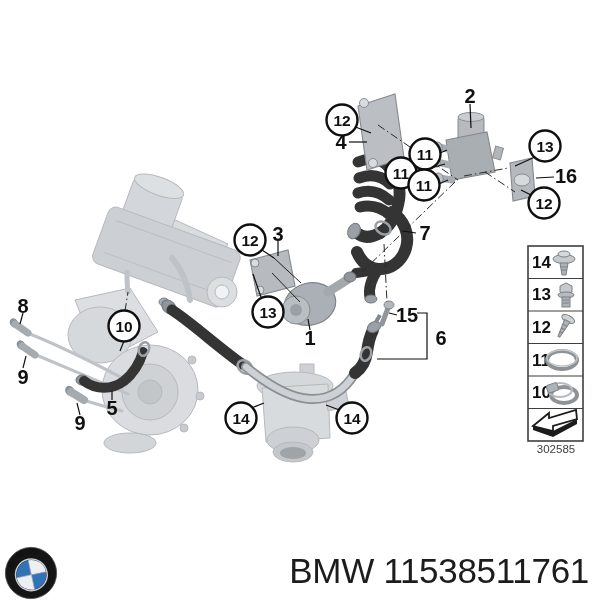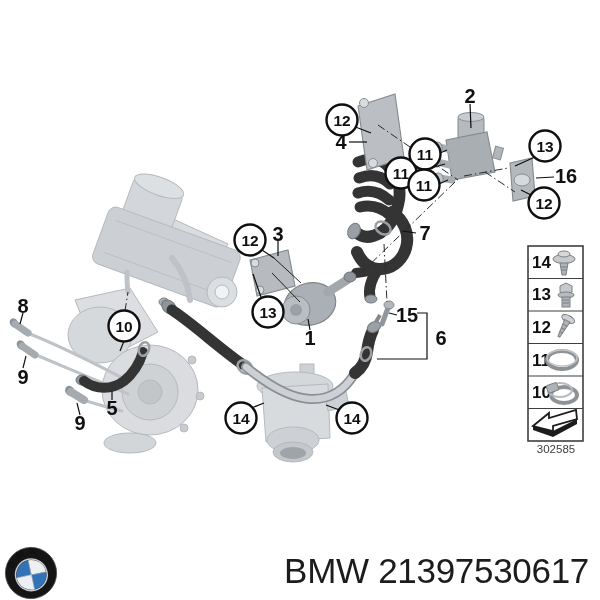--- a/index.html
+++ b/index.html
@@ -335,15 +335,15 @@
       <line x1="13" y1="31" x2="45" y2="31" stroke="#b9bec3" stroke-width="0.7"></line>
       <line x1="29" y1="15" x2="29" y2="47" stroke="#b9bec3" stroke-width="0.7"></line>
     </g>
     <path id="logoArc" d="M 9,29 A 20,20 0 0 1 49,29" fill="none"></path>
     <text font-size="9.5" font-weight="bold" fill="#e9e9e9" letter-spacing="4.5">
       <textPath href="#logoArc" startOffset="14%">BMW</textPath>
     </text>
   </g>
 </svg>
 
-<div class="caption"><span>BMW</span> <span>21397530617</span></div>
+<div class="caption"><span>BMW</span> <span>11538511761</span></div>
 
 </div>
 
 </body></html>

